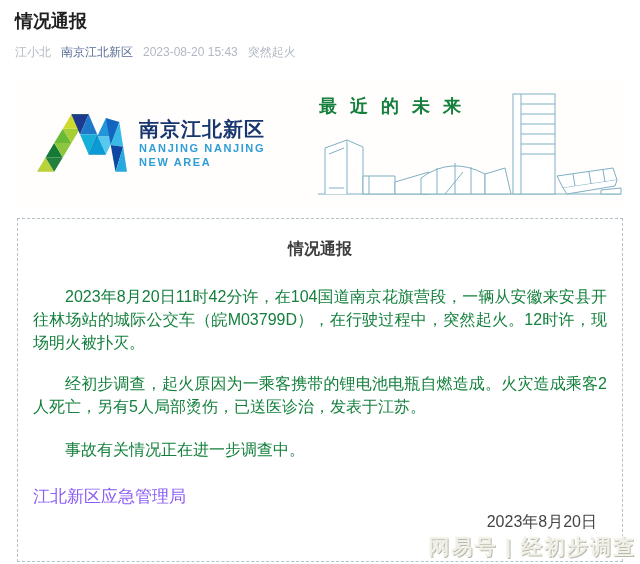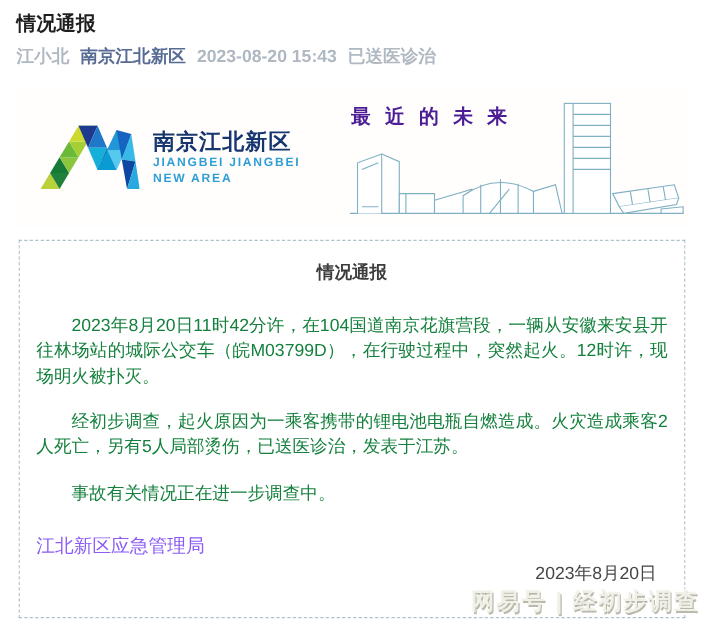--- a/index.html
+++ b/index.html
@@ -18,24 +18,23 @@
     line-height: 26px;
     font-weight: bold;
     color: #1f1f1f;
     margin-bottom: 10px;
   }
 
   .meta {
     display: flex;
     align-items: flex-end;
     gap: 10px;
-    font-size: 16px;
+    font-size: 12px;
     line-height: 16px;
     color: #b0b8c2;
-    font-weight: bold;
   }
   .meta .account-link { color: #576b95; cursor: pointer; }
 
   
   .banner {
     margin-top: 20px;
     height: 126px;
     display: flex;
     align-items: center;
     background: #fffefd;
@@ -63,21 +62,21 @@
     width: 306px;
     height: 122px;
     margin-right: 2px;
   }
   .slogan {
     position: absolute;
     top: 12px;
     left: 2px;
     font-size: 18px;
     font-weight: bold;
-    color: #4c1d95;
+    color: #15803d;
     letter-spacing: 13px;
     white-space: nowrap;
   }
   .skyline { position: absolute; bottom: 2px; right: 0; display: block; }
 
   
   .notice-box {
     margin: 12px 2px 0;
     border: 1px dashed #b3c2ca;
     padding: 19px 15px 28px;
@@ -132,21 +131,21 @@
 <body>
 
 <div class="article">
 
   <h1 class="page-title">情况通报</h1>
 
   <div class="meta">
     <span>江小北</span>
     <span class="account-link">南京江北新区</span>
     <span>2023-08-20 15:43</span>
-    <span>已送医诊治</span>
+    <span>突然起火</span>
   </div>
 
   <div class="banner">
     <div class="logo-group">
       <svg class="logo-svg" width="92" height="66" viewBox="0 0 96 64" aria-hidden="true">
 
         <polygon points="2,62 20,62 11,47" fill="#b9d23a"></polygon>
         <polygon points="20,62 29,47 11,47" fill="#20803c"></polygon>
         <polygon points="11,47 29,47 20,32" fill="#157a36"></polygon>
         <polygon points="29,47 38,32 20,32" fill="#8cc63f"></polygon>
@@ -165,21 +164,21 @@
         <polygon points="65,25 83,25 74,6" fill="#2196d8"></polygon>
         <polygon points="83,25 88,14 74,6" fill="#7fd4f2"></polygon>
 
         <polygon points="74,6 88,10 79,34" fill="#1565c0"></polygon>
         <polygon points="88,10 92,36 79,34" fill="#39b9e8"></polygon>
         <polygon points="79,34 92,36 84,62" fill="#0d47a1"></polygon>
         <polygon points="92,36 96,62 84,62" fill="#29a8e0"></polygon>
       </svg>
       <div class="org-text">
         <span class="org-cn">南京江北新区</span>
-        <span class="org-en">JIANGBEI JIANGBEI</span>
+        <span class="org-en">NANJING NANJING</span>
         <span class="org-en">NEW AREA</span>
       </div>
     </div>
 
     <div class="banner-right">
       <span class="slogan">最近的未来</span>
       <svg class="skyline" width="306" height="112" viewBox="0 0 306 112" fill="none" stroke="#7fafc2" stroke-width="1" aria-hidden="true">
 
         <line x1="1" y1="104" x2="304" y2="104"></line>
 

